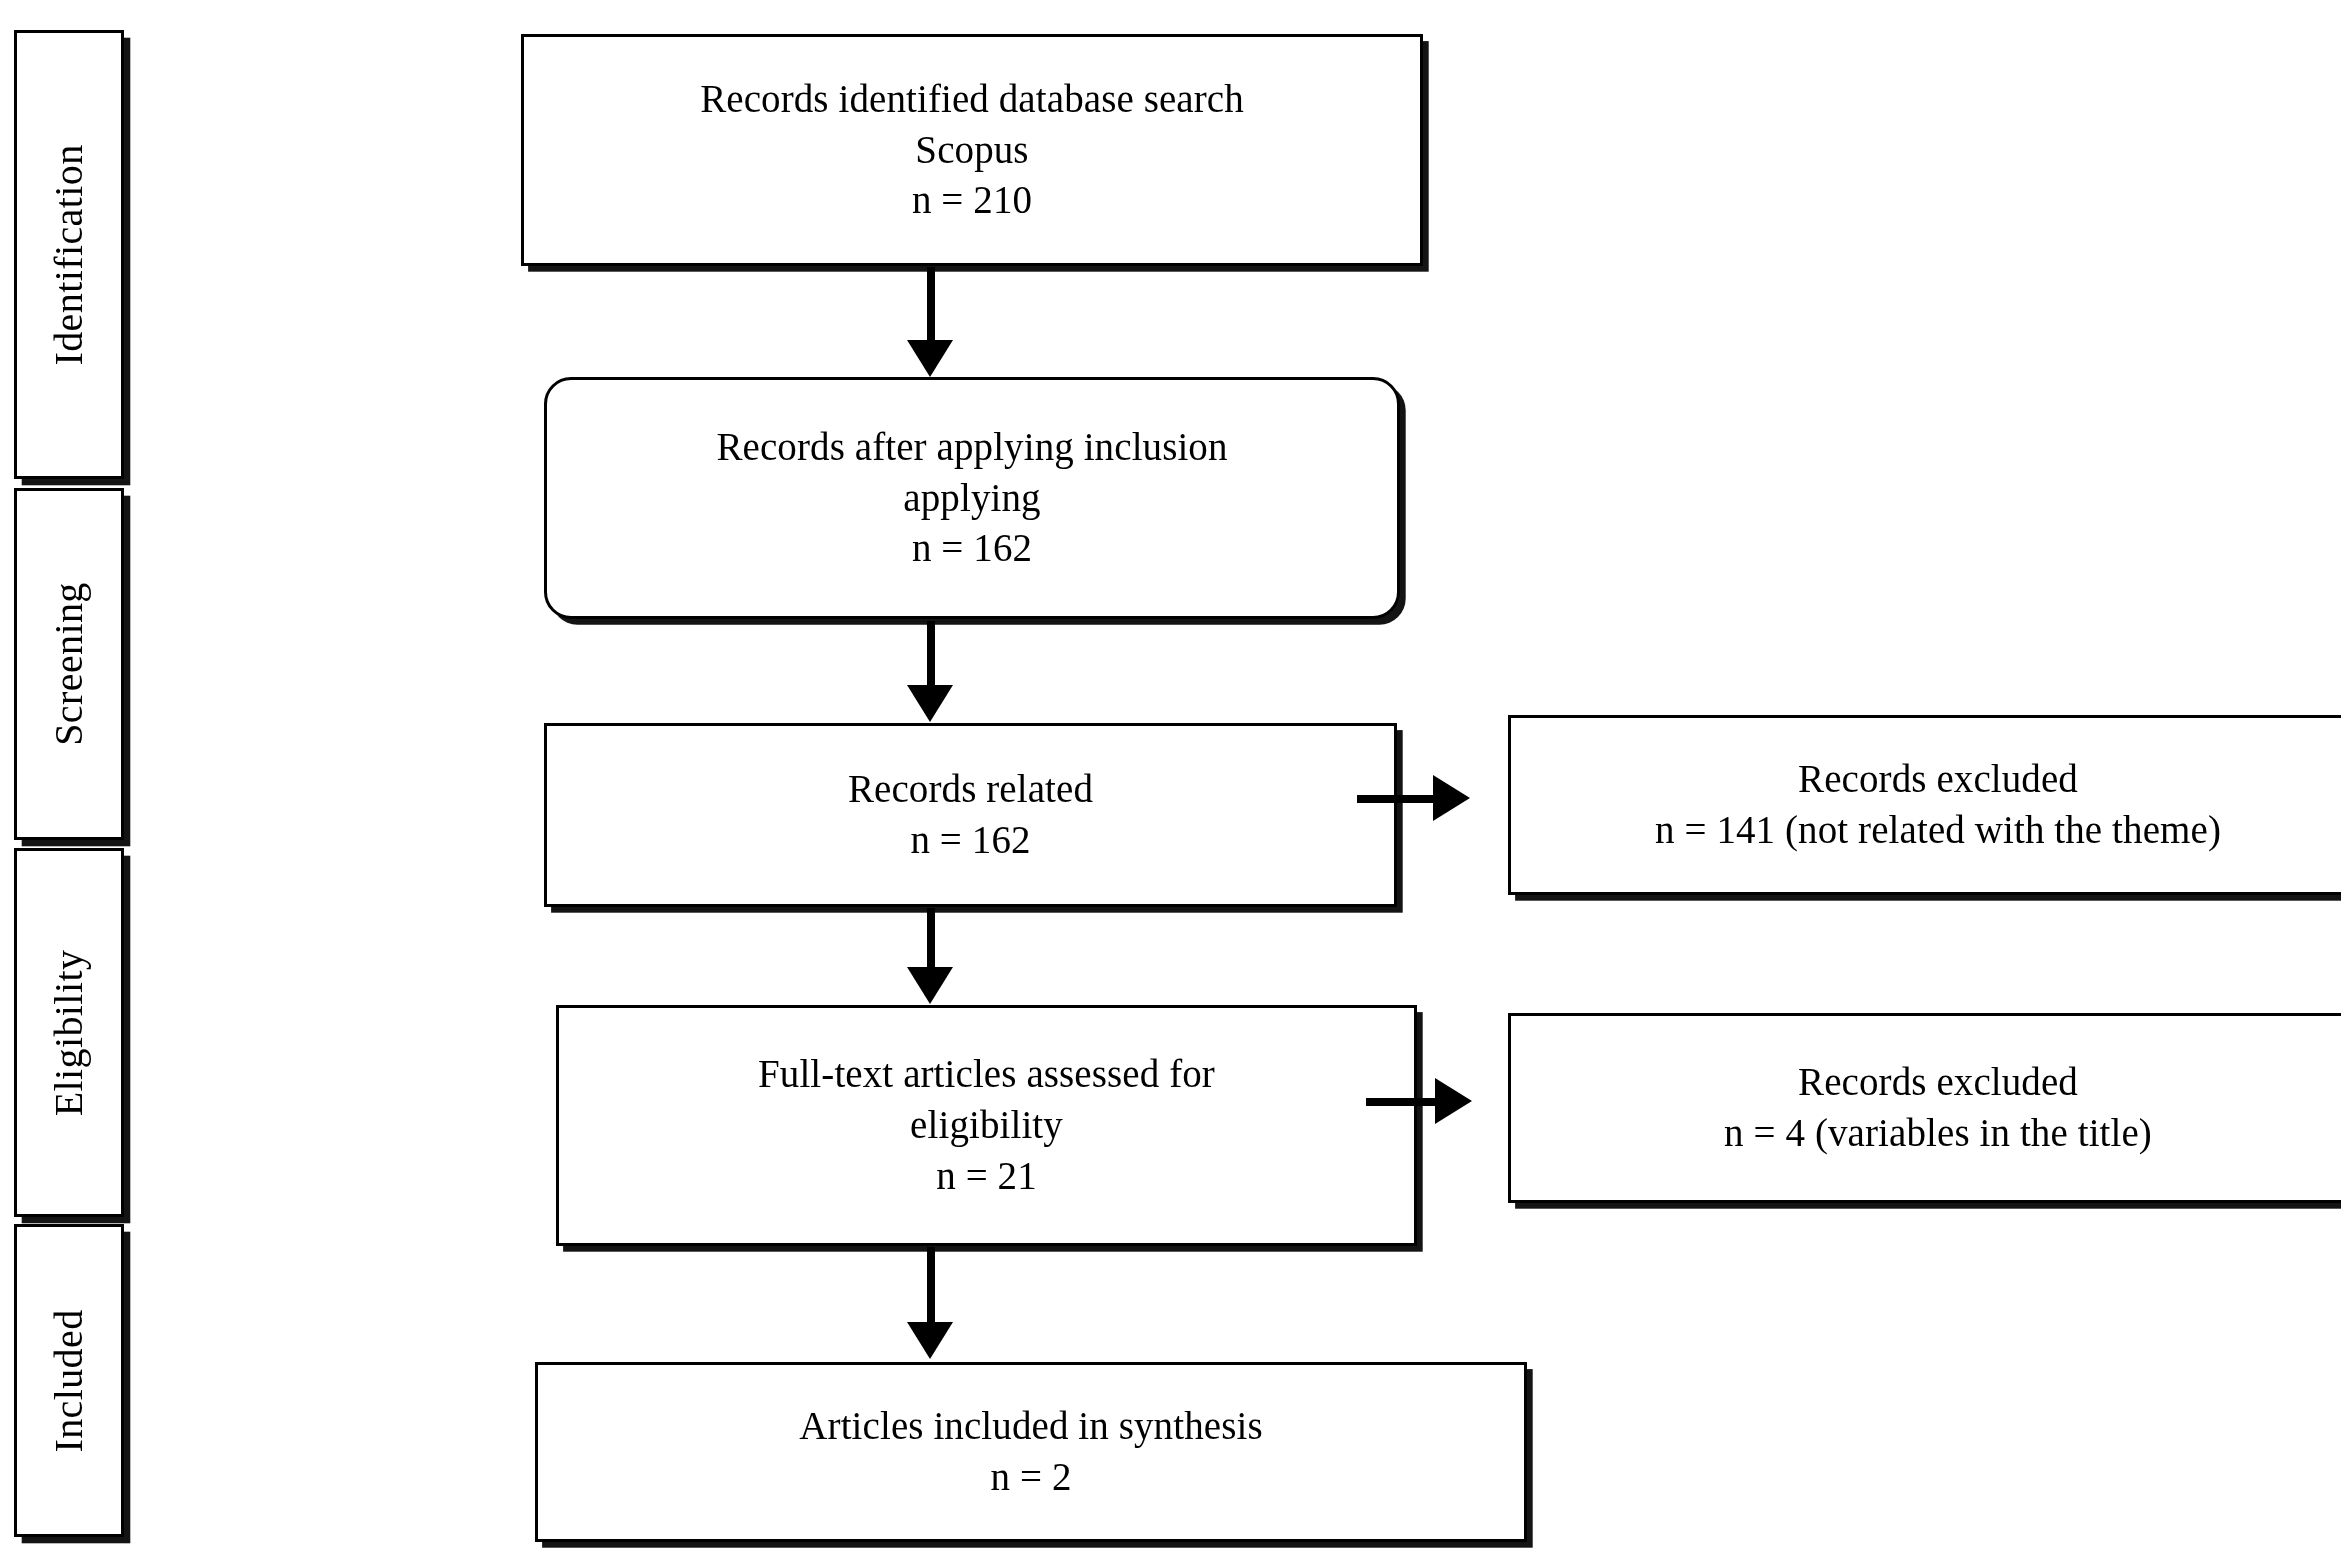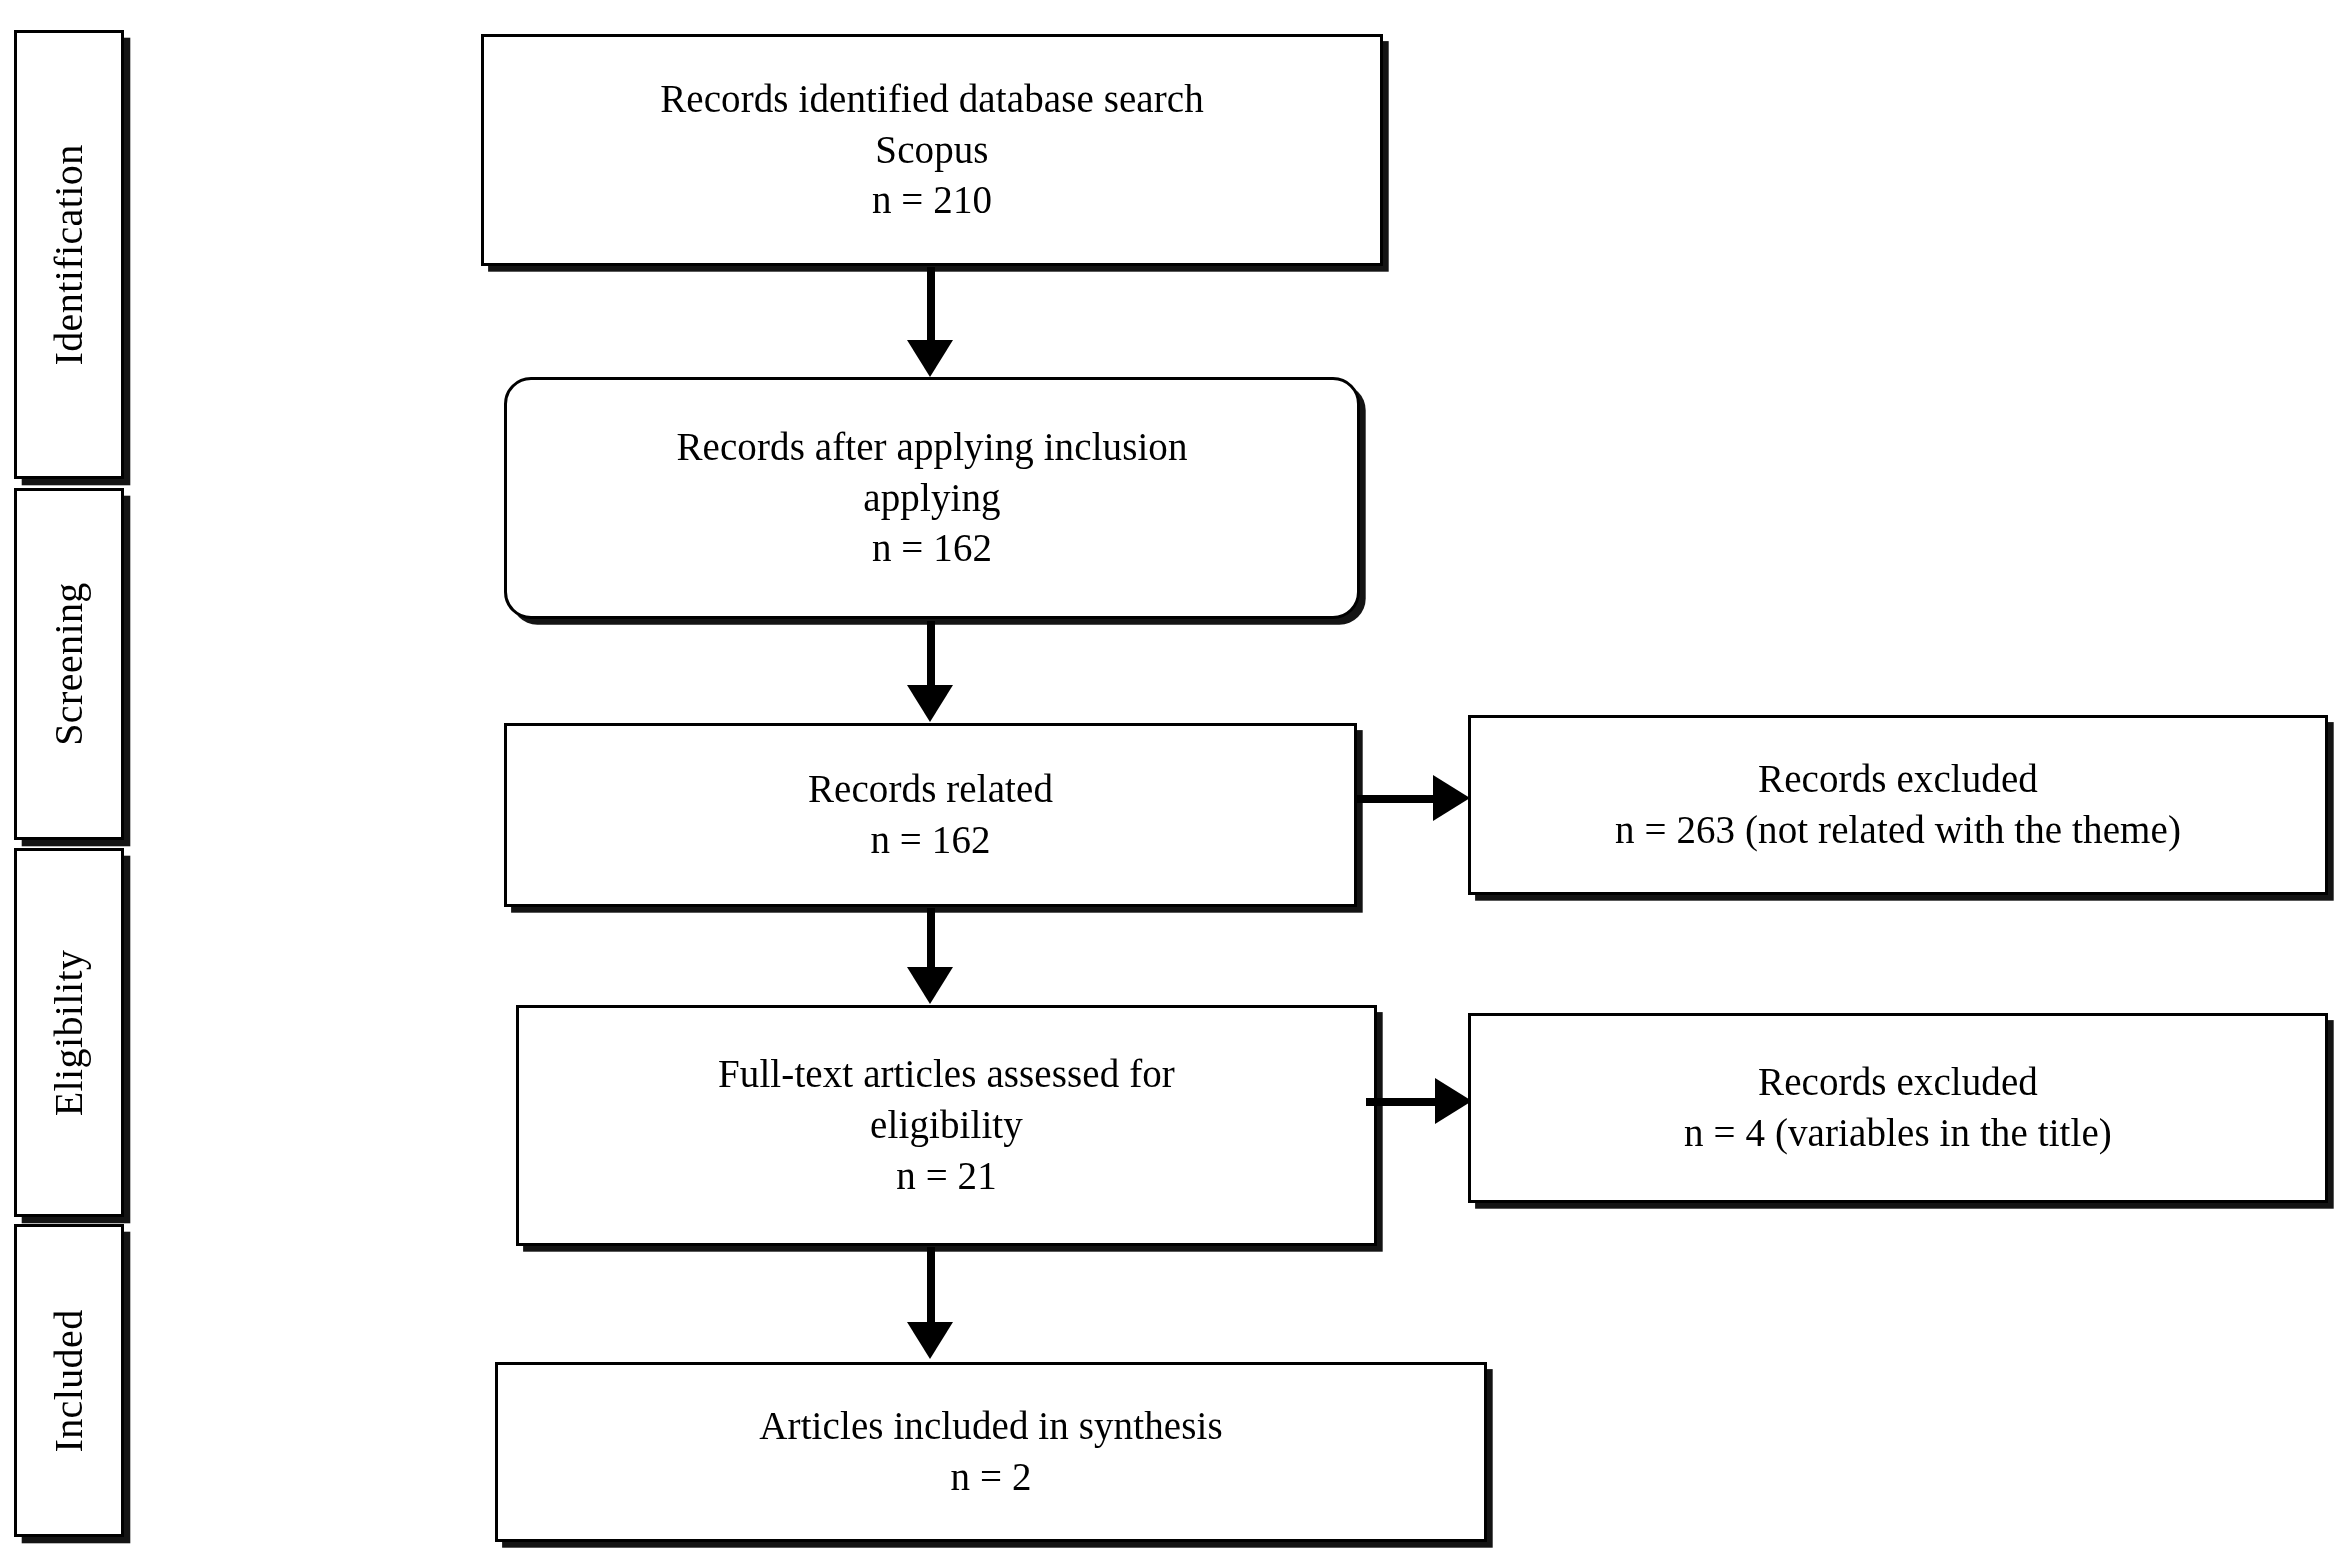--- a/index.html
+++ b/index.html
@@ -26,20 +26,21 @@
     position: absolute;
     box-sizing: border-box;
     background: #ffffff;
     border: 3.5px solid #000000;
     box-shadow: 6.4px 6.4px 0 -0.7px rgba(0,0,0,0.92);
     display: flex;
     flex-direction: column;
     align-items: center;
     justify-content: center;
     text-align: center;
+    margin-left: 40px;
   }
 
   .box .line {
     display: block;
     font-size: 39px;
     line-height: 1.30;
     white-space: nowrap;
     letter-spacing: 0.1px;
   }
 
@@ -135,21 +136,21 @@
   <div class="box" style="left:504px; top:723px; width:853px; height:184px;">
     <span class="line">Records related</span>
     <span class="line">n = 162</span>
   </div>
 
   <div class="h-line" style="left:1357px; top:795px; width:79px;"></div>
   <div class="h-head" style="left:1433px; top:775px;"></div>
 
   <div class="box" style="left:1468px; top:715px; width:860px; height:180px;">
     <span class="line">Records excluded</span>
-    <span class="line">n = 263 (not related with the theme)</span>
+    <span class="line">n = 141 (not related with the theme)</span>
   </div>
 
   <div class="v-line" style="left:927px; top:908px; height:60px;"></div>
   <div class="v-head" style="left:907px; top:967px;"></div>
 
   <div class="box" style="left:516px; top:1005px; width:861px; height:241px;">
     <span class="line">Full-text articles assessed for</span>
     <span class="line">eligibility</span>
     <span class="line">n = 21</span>
   </div>

